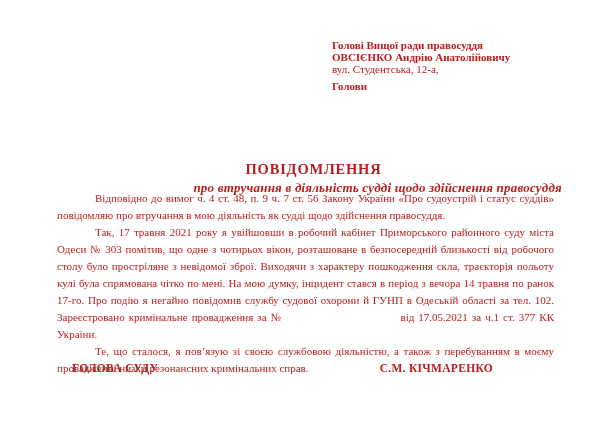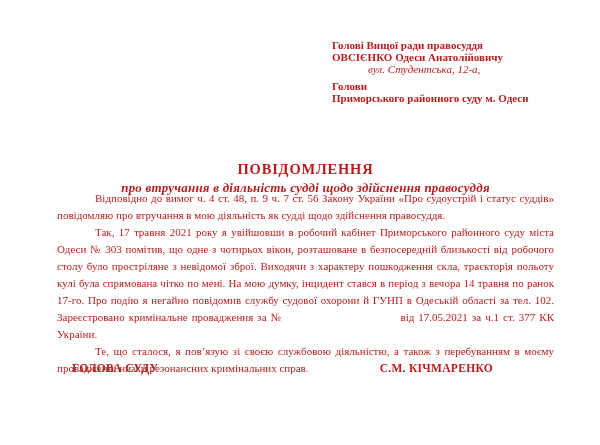--- a/index.html
+++ b/index.html
@@ -20,52 +20,53 @@
 
   
   .addressee {
     position: absolute;
     left: 332px;
     top: 39px;
     font-size: 11px;
     line-height: 12px;
   }
   .addressee .bold-line { font-weight: bold; }
-  .addressee .italic-line { font-style: italic; font-weight: 500; margin-left: 36px; }
+  .addressee .italic-line { font-weight: 500; }
 
   
   .sender {
     position: absolute;
     left: 332px;
     top: 80px;
     font-size: 11px;
     line-height: 12px;
     font-weight: bold;
   }
 
   
   .heading {
     position: absolute;
-    left: 57px;
+    left: 65px;
     top: 161px;
     width: 497px;
     text-align: center;
   }
   .doc-title {
     margin: 0;
     font-size: 14.5px;
     font-weight: bold;
     letter-spacing: 0.8px;
   }
   .doc-subtitle {
     margin: 2px 0 0 0;
     font-size: 13px;
     font-weight: bold;
     font-style: italic;
     letter-spacing: 0.2px;
+    text-align: right;
   }
 
   
   .body-text {
     position: absolute;
     left: 57px;
     top: 190px;
     width: 497px;
     font-size: 11px;
     line-height: 17px;
@@ -95,27 +96,26 @@
     align-items: center;
   }
 </style>
 </head>
 <body>
 
 <div class="page">
 
   <div class="addressee">
     <div class="bold-line">Голові Вищої ради правосуддя</div>
-    <div class="bold-line">ОВСІЄНКО Одеси Анатолійовичу</div>
+    <div class="bold-line">ОВСІЄНКО Андрію Анатолійовичу</div>
     <div class="italic-line">вул. Студентська, 12-а,</div>
   </div>
 
   <div class="sender">
     <div>Голови</div>
-    <div>Приморського районного суду м. Одеси</div>
   </div>
 
   <div class="heading">
     <h1 class="doc-title">ПОВІДОМЛЕННЯ</h1>
     <div class="doc-subtitle">про втручання в діяльність судді щодо здійснення правосуддя</div>
   </div>
 
   <div class="body-text">
     <p>Відповідно до вимог ч. 4 ст. 48, п. 9 ч. 7 ст. 56 Закону України «Про судоустрій і статус суддів» повідомляю про втручання в мою діяльність як судді щодо здійснення правосуддя.</p>
     <p><span>Так, 17 травня 2021 року я увійшовши в робочий кабінет Приморського районного суду міста Одеси № 303 помітив, що одне з чотирьох вікон, розташоване в безпосередній близькості від робочого столу було прострiляне з невідомої зброї. Виходячи з характеру пошкодження скла, траєкторія польоту кулі була спрямована чітко по мені. На мою думку, інцидент стався в період з вечора 14 травня по ранок 17-го. Про подію я негайно повідомив службу судової охорони й ГУНП в Одеській області за тел. 102. Зареєстровано кримінальне провадження за №</span><span class="blank-gap"></span><span>від 17.05.2021 за ч.1 ст. 377 КК України.</span></p>

